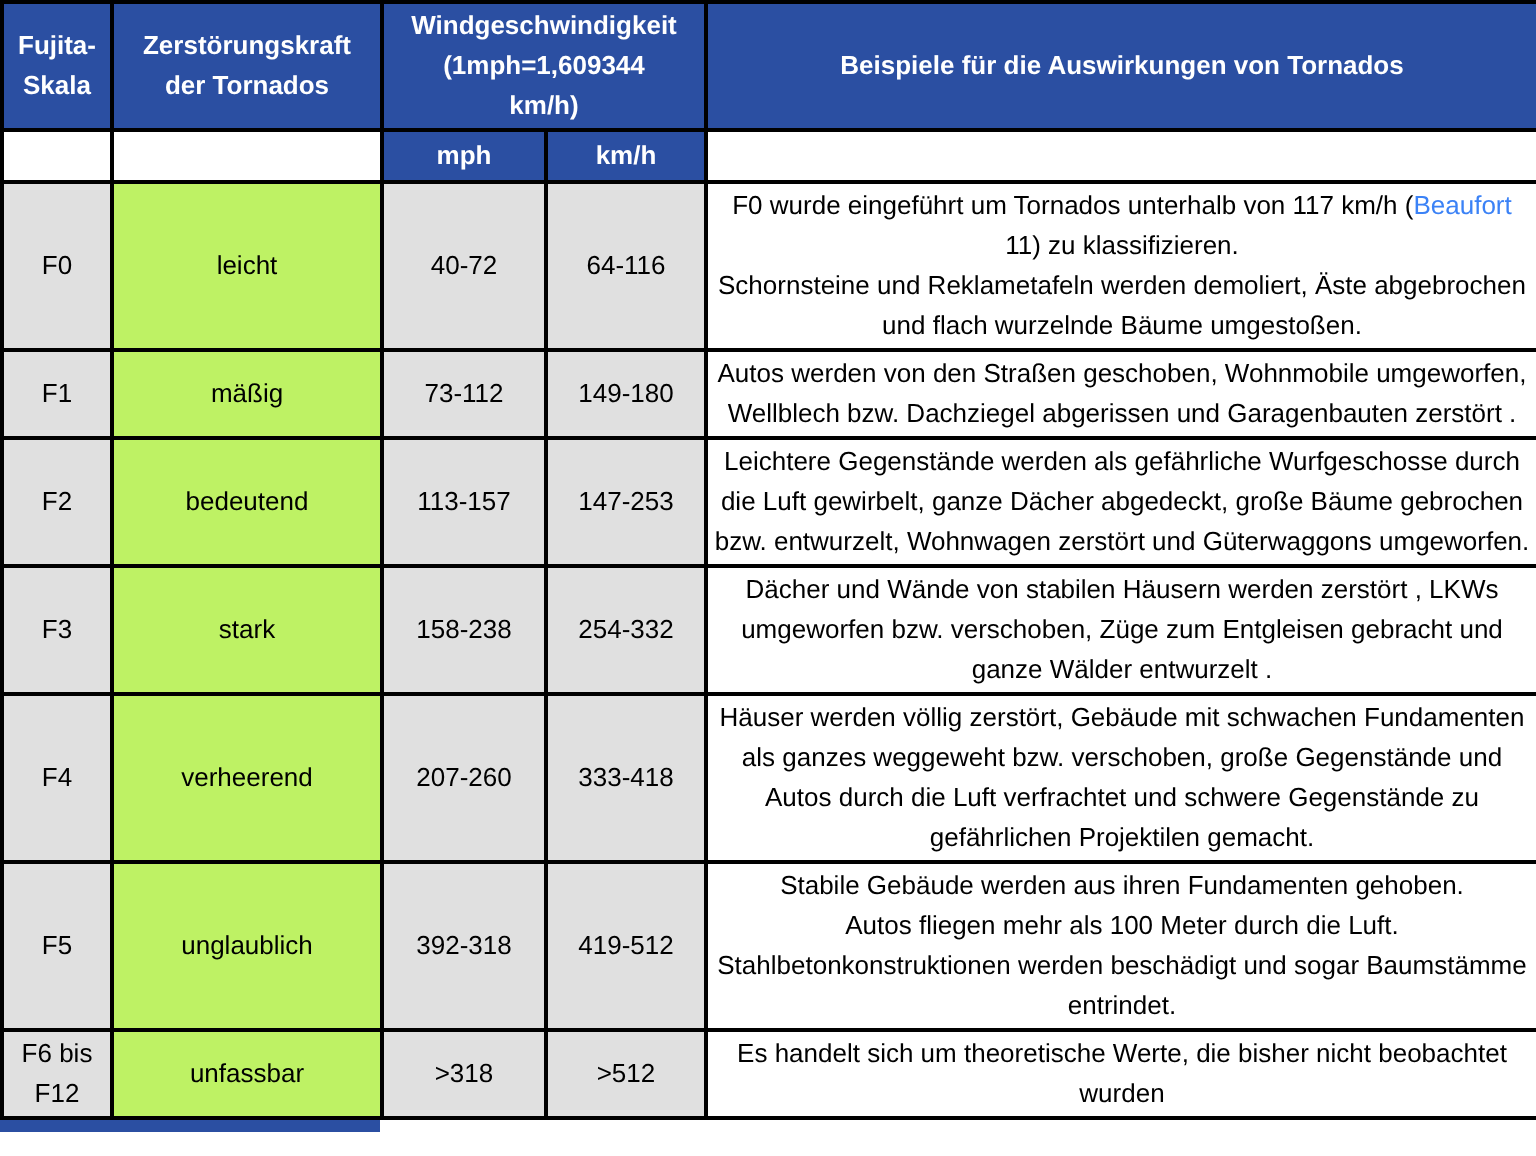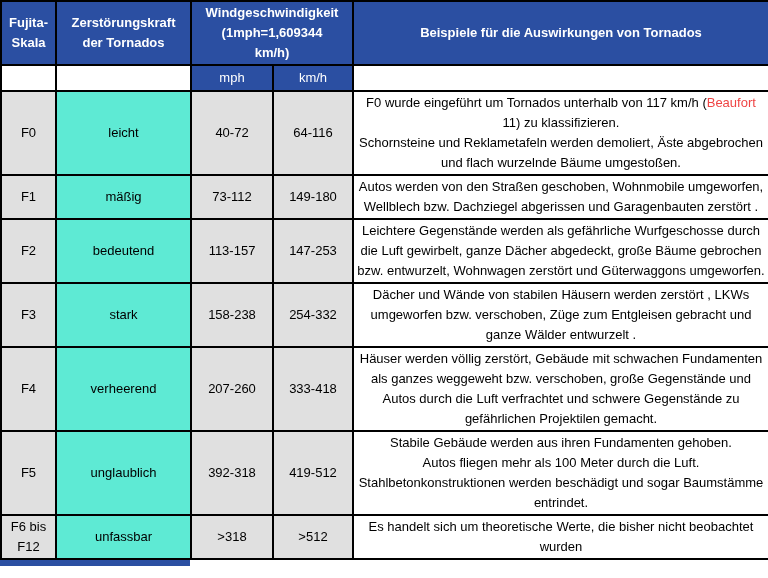--- a/index.html
+++ b/index.html
@@ -33,33 +33,33 @@
   .hdr{
     background:#2b4fa2;
     color:#ffffff;
     font-weight:bold;
     font-size:13.5px;
     line-height:19px;
   }
   .hdr-sub{
     background:#2b4fa2;
     color:#ffffff;
-    font-weight:normal;
+    font-weight:bold;
     height:22px;
     line-height:18px;
   }
   .spacer{
     background:#ffffff;
     height:22px;
   }
   td.gray{background:#e0e0e0;}
-  td.white{background:#5eead4;}
+  td.white{background:#bef264;}
   td.examples-cell{background:#ffffff;}
   a.beaufort, span.link{
-    color:#ef4444;
+    color:#3b82f6;
     text-decoration:none;
     cursor:pointer;
   }
   .bottom-bar{
     width:190px;
     height:6px;
     background:#2b4fa2;
   }
 </style>
 </head>

